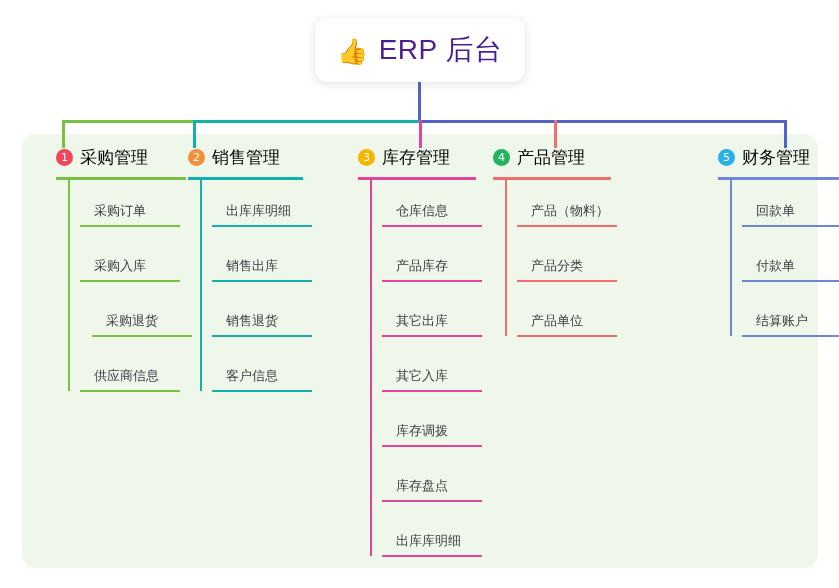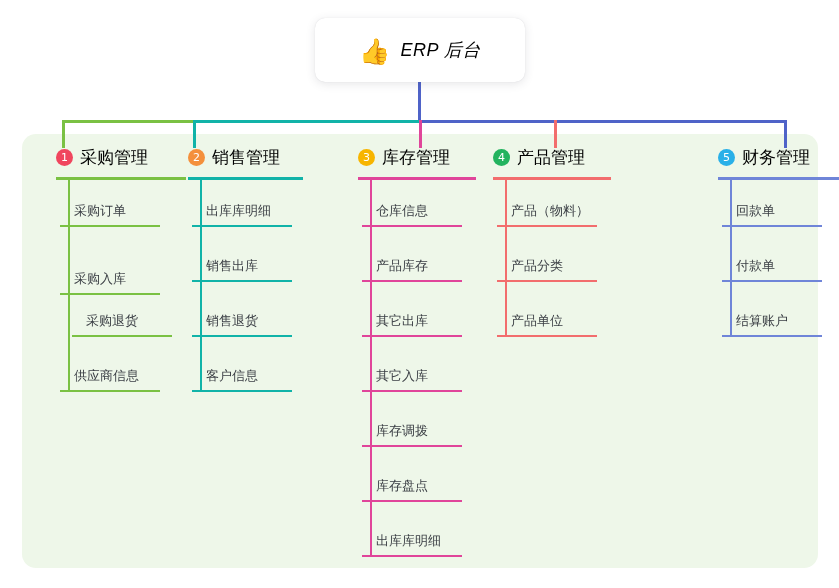--- a/index.html
+++ b/index.html
@@ -41,25 +41,24 @@
     box-sizing: border-box;
     z-index: 5;
   }
   .root-emoji {
     font-size: 25px;
     line-height: 1;
     display: inline-block;
     transform: translateY(1px);
   }
   .root-title {
-    font-size: 18px;
-    color: #000000;
+    font-size: 28px;
+    color: #4c1d95;
     letter-spacing: 0.5px;
     white-space: nowrap;
-    font-style: italic;
   }
 
   
   .conn {
     position: absolute;
     z-index: 2;
   }
   .conn.h { height: 3px; }
   .conn.v { width: 3px; }
 
@@ -123,21 +122,21 @@
   }
   .spine {
     position: absolute;
     top: 43px;
     left: 28px;
     width: 2px;
   }
 
   .leaf {
     position: absolute;
-    left: 20px;
+    left: 40px;
     width: 100px;
   }
   .leaf-label {
     font-size: 13px;
     color: #3a3e44;
     white-space: nowrap;
     padding-left: 14px;
     padding-bottom: 5px;
     display: block;
   }
@@ -175,21 +174,21 @@
         <div class="col-head">
           <span class="badge" style="background: rgb(240, 70, 94);">1</span>
           <span class="col-title">采购管理</span>
         </div>
         <div class="head-rule" style="background: rgb(122, 193, 67); width: 130px;"></div>
         <div class="spine" style="background: rgb(122, 193, 67); height: 214px;"></div>
         <div class="leaf" style="top: 68px;">
           <span class="leaf-label">采购订单</span>
           <div class="leaf-rule" style="background: rgb(122, 193, 67);"></div>
         </div>
-        <div class="leaf" style="top: 123px; margin-top: 13px;">
+        <div class="leaf" style="top: 123px;">
           <span class="leaf-label">采购入库</span>
           <div class="leaf-rule" style="background: rgb(122, 193, 67);"></div>
         </div>
         <div class="leaf" style="top: 178px; margin-left: 12px;">
           <span class="leaf-label">采购退货</span>
           <div class="leaf-rule" style="background: rgb(122, 193, 67);"></div>
         </div>
         <div class="leaf" style="top: 233px;">
           <span class="leaf-label">供应商信息</span>
           <div class="leaf-rule" style="background: rgb(122, 193, 67);"></div>

